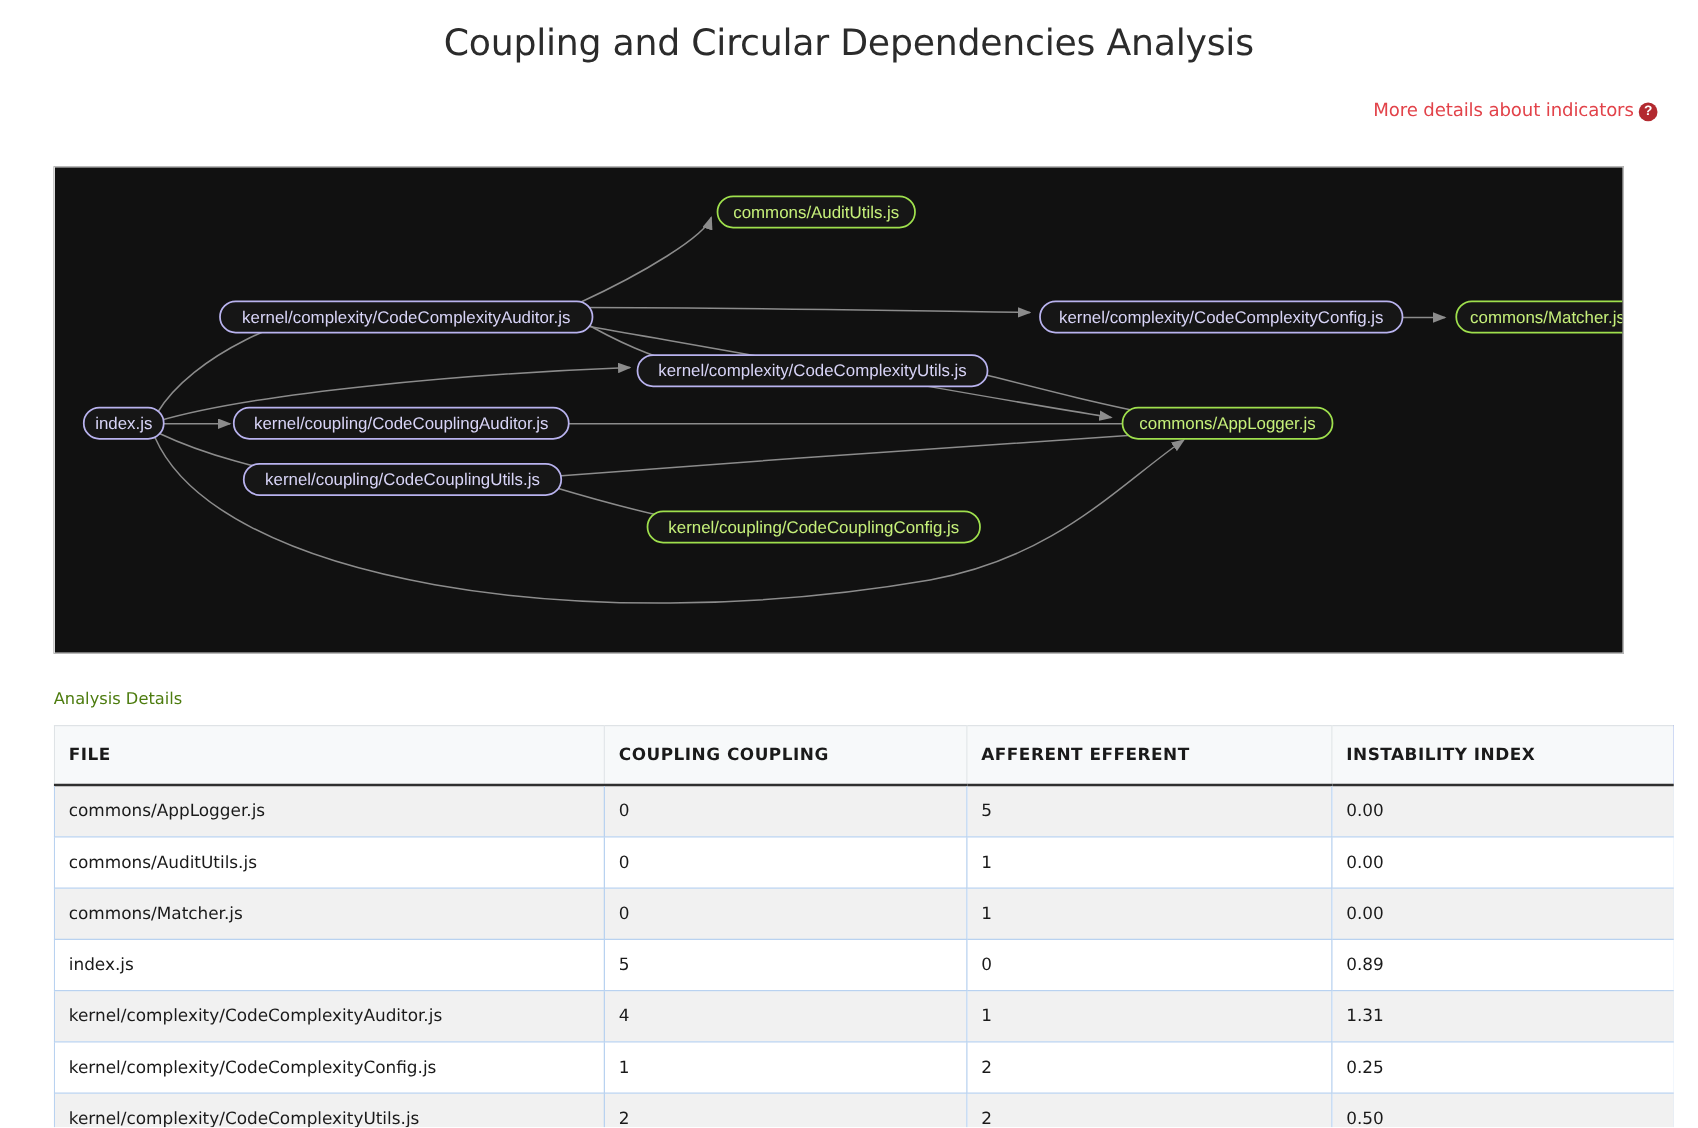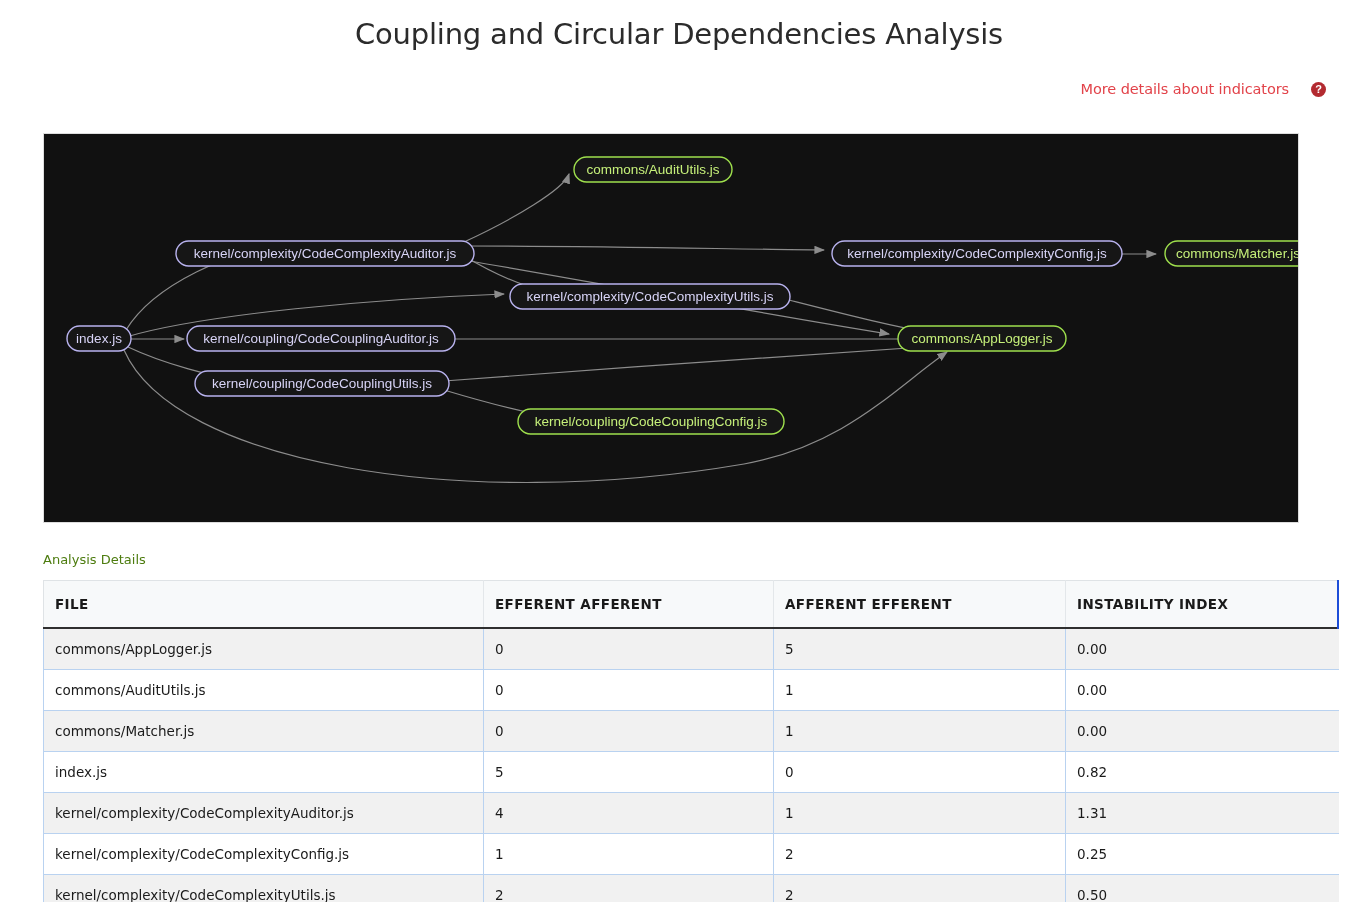--- a/index.html
+++ b/index.html
@@ -28,21 +28,21 @@
   }
   .details-link-row {
     text-align: right;
     padding-right: 32px;
     margin-top: 28px;
     height: 22px;
   }
   .details-link {
     display: inline-flex;
     align-items: flex-end;
-    gap: 22px;
+    gap: 4px;
     color: #e2434a;
     font-size: 14.5px;
     font-family: "DejaVu Sans", sans-serif;
     text-decoration: none;
     cursor: pointer;
     letter-spacing: -0.1px;
   }
   .help-badge {
     display: inline-flex;
     align-items: center;
@@ -106,21 +106,21 @@
     font-weight: bold;
     color: #1a1a1a;
     letter-spacing: 0.4px;
     padding: 14px 10px 14px 11px;
     border-right: 1px solid #e3e7ea;
     border-top: 1px solid #dfe3e6;
     border-bottom: 2.5px solid #2f2f2f;
     height: 18px;
     box-sizing: content-box;
   }
-  table.details th:last-child { border-right: 6px solid #1d4ed8; }
+  table.details th:last-child { border-right: 1px solid #1d4ed8; }
   table.details th:first-child { border-left: 1px solid #dfe3e6; margin-top: 16px; }
   table.details td {
     font-size: 13.5px;
     color: #1a1a1a;
     padding: 12px 10px 12px 11px;
     border-right: 1px solid #b9d2f0;
     border-bottom: 1px solid #b9d2f0;
     height: 14px;
     overflow: hidden;
     white-space: nowrap;
@@ -222,21 +222,21 @@
     <table class="details">
       <colgroup>
         <col class="c-file">
           <col class="c-ec">
           <col class="c-ac">
           <col class="c-ii">
       </colgroup>
       <thead>
         <tr>
           <th>FILE</th>
-          <th>EFFERENT AFFERENT</th>
+          <th>COUPLING COUPLING</th>
           <th>AFFERENT EFFERENT</th>
           <th>INSTABILITY INDEX</th>
         </tr>
       </thead>
       <tbody>
         <tr>
           <td>commons/AppLogger.js</td>
           <td>0</td>
           <td>5</td>
           <td>0.00</td>
@@ -250,21 +250,21 @@
         <tr>
           <td>commons/Matcher.js</td>
           <td>0</td>
           <td>1</td>
           <td>0.00</td>
         </tr>
         <tr>
           <td>index.js</td>
           <td>5</td>
           <td>0</td>
-          <td>0.82</td>
+          <td>0.89</td>
         </tr>
         <tr>
           <td>kernel/complexity/CodeComplexityAuditor.js</td>
           <td>4</td>
           <td>1</td>
           <td>1.31</td>
         </tr>
         <tr>
           <td>kernel/complexity/CodeComplexityConfig.js</td>
           <td>1</td>

